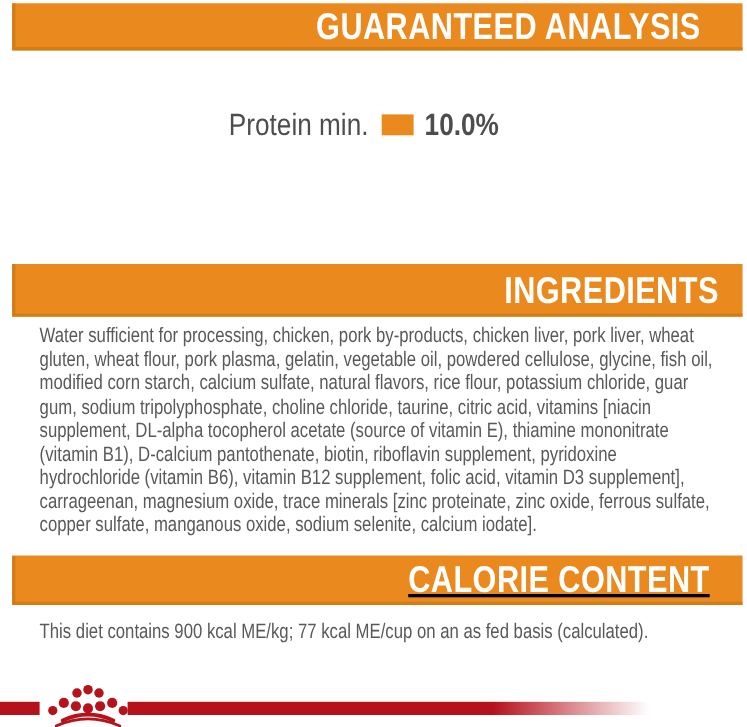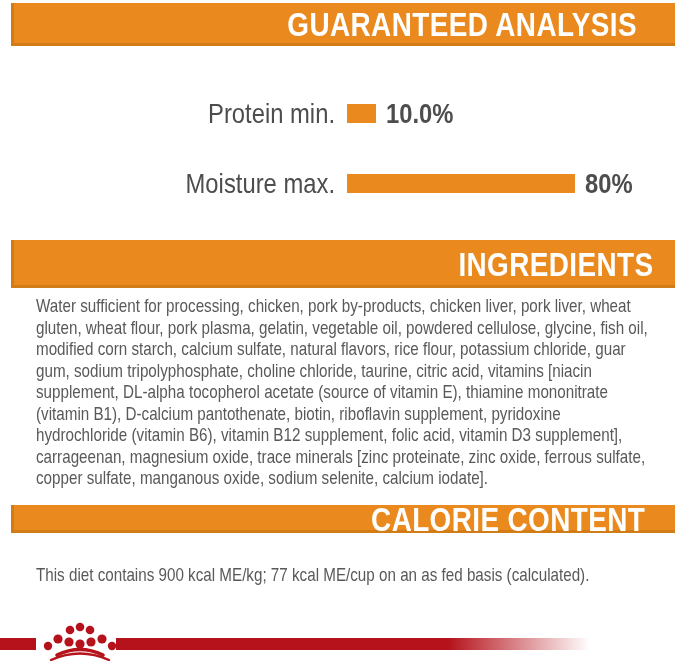--- a/index.html
+++ b/index.html
@@ -11,21 +11,21 @@
     position:absolute;left:11px;width:664px;background:#EA8A1E;
     box-shadow:inset 3px -3px 0 rgba(165,98,12,0.35);
     display:flex;align-items:center;justify-content:flex-end;
   }
   .banner-title{
     color:#ffffff;font-weight:700;font-size:34px;letter-spacing:0.5px;
     transform:scaleX(0.82);transform-origin:center center;white-space:nowrap;
   }
   #banner-ga{top:3px;height:43px;}
   #banner-ing{top:240px;height:48px;}
-  #banner-cal{top:505px;height:28px;}
+  #banner-cal{top:505px;height:45px;text-decoration:underline;}
 
   .ga-rows{position:absolute;top:63px;left:0;width:679px;}
   .ga-row{display:flex;align-items:center;height:39px;margin-top:31px;}
   .ga-label{
     width:335px;text-align:right;color:#4D4D4F;font-size:28px;
     transform:scaleX(0.85);transform-origin:right center;white-space:nowrap;
   }
   .ga-bar{height:19px;background:#EA8A1E;margin-left:12px;flex:0 0 auto;}
   .ga-value{
     color:#4D4D4F;font-size:28px;font-weight:700;margin-left:10px;
@@ -54,25 +54,20 @@
 <div class="banner" id="banner-ga">
   <div class="banner-title">GUARANTEED ANALYSIS</div>
 </div>
 
 <div class="ga-rows">
   <div class="ga-row">
     <div class="ga-label">Protein min.</div>
     <div class="ga-bar" style="width: 29px; background: rgb(234, 138, 30);"></div>
     <div class="ga-value">10.0%</div>
   </div>
-  <div class="ga-row">
-    <div class="ga-label">Moisture max.</div>
-    <div class="ga-bar" style="width: 228px; background: rgb(234, 138, 30);"></div>
-    <div class="ga-value">80%</div>
-  </div>
 </div>
 
 <div class="banner" id="banner-ing">
   <div class="banner-title">INGREDIENTS</div>
 </div>
 <div class="body-text" id="ingredients-text">Water sufficient for processing, chicken, pork by-products, chicken liver, pork liver, wheat gluten, wheat flour, pork plasma, gelatin, vegetable oil, powdered cellulose, glycine, fish oil, modified corn starch, calcium sulfate, natural flavors, rice flour, potassium chloride, guar gum, sodium tripolyphosphate, choline chloride, taurine, citric acid, vitamins [niacin supplement, DL-alpha tocopherol acetate (source of vitamin E), thiamine mononitrate (vitamin B1), D-calcium pantothenate, biotin, riboflavin supplement, pyridoxine hydrochloride (vitamin B6), vitamin B12 supplement, folic acid, vitamin D3 supplement], carrageenan, magnesium oxide, trace minerals [zinc proteinate, zinc oxide, ferrous sulfate, copper sulfate, manganous oxide, sodium selenite, calcium iodate].</div>
 
 <div class="banner" id="banner-cal">
   <div class="banner-title">CALORIE CONTENT</div>
 </div>

